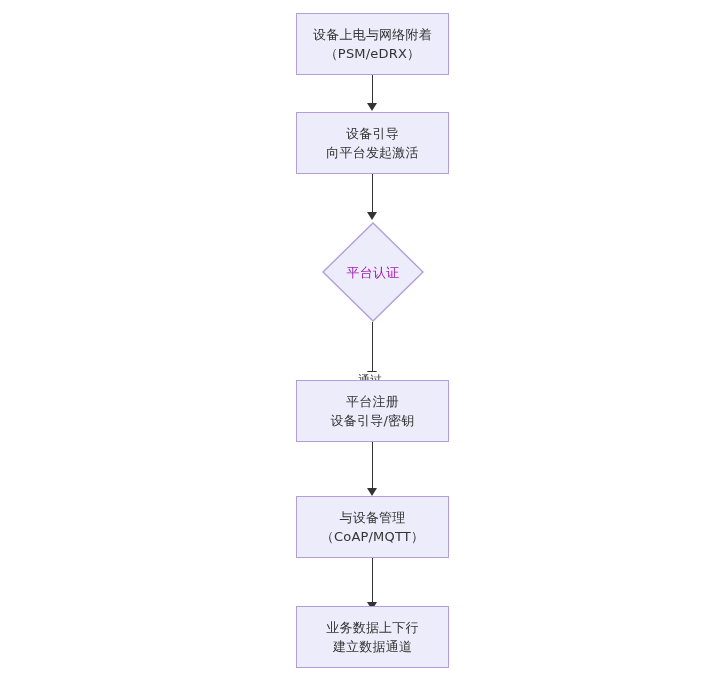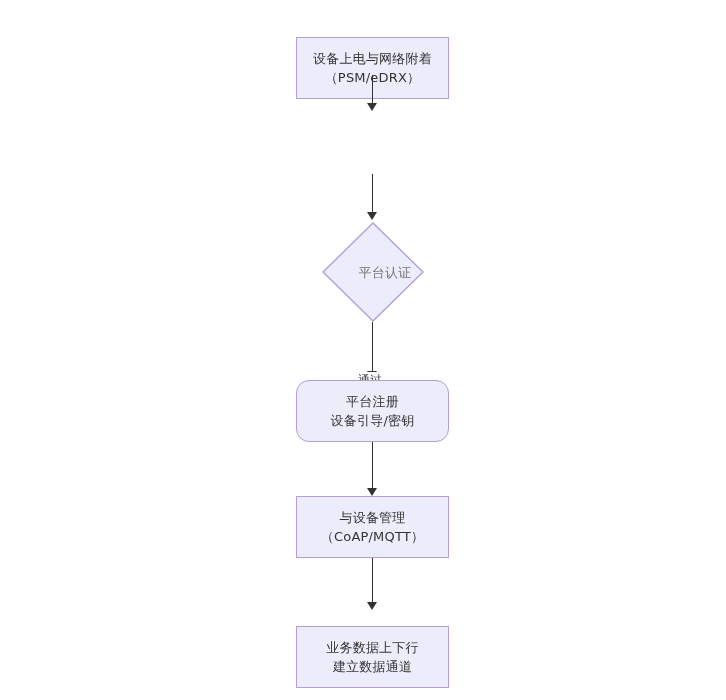--- a/index.html
+++ b/index.html
@@ -57,28 +57,28 @@
   }
   .decision-shape {
     position: absolute;
     left: 0;
     top: 0;
     width: 100%;
     height: 100%;
   }
   .decision-label {
     position: absolute;
-    left: 12px;
+    left: 0;
     top: 0;
     width: 100%;
     height: 100%;
     display: flex;
     align-items: center;
     justify-content: center;
-    color: #737373;
+    color: #a21caf;
     font-size: 13px;
     line-height: 19px;
     letter-spacing: 0.2px;
     text-align: center;
   }
 
   
   .edge {
     position: absolute;
     left: 372px;
@@ -102,57 +102,61 @@
     line-height: 16px;
     padding: 0 3px;
     white-space: nowrap;
   }
 </style>
 </head>
 <body>
 
 <div id="canvas">
 
-  <div class="node process" style="top:13px;margin-top:24px;">
+  <div class="node process" style="top:13px;">
     <span>设备上电与网络附着</span>
     <span class="line2">（PSM/eDRX）</span>
   </div>
 
   <div class="edge" style="top:75px; height:30px;"></div>
   <div class="arrowhead" style="top:103px;"></div>
 
+  <div class="node process" style="top:112px;">
+    <span>设备引导</span>
+    <span class="line2">向平台发起激活</span>
+  </div>
 
   <div class="edge" style="top:174px; height:40px;"></div>
   <div class="arrowhead" style="top:212px;"></div>
 
   <div class="decision-wrap">
     <svg class="decision-shape" viewBox="0 0 102 100" preserveAspectRatio="none">
       <polygon points="51,1 101,50 51,99 1,50" fill="#ececfb" stroke="#b39ddb" stroke-width="1.4"></polygon>
     </svg>
     <div class="decision-label">平台认证</div>
   </div>
 
   <div class="edge" style="top:322px; height:51px;"></div>
   <div class="arrowhead" style="top:371px;"></div>
   <div class="edge-label" style="left:355px; top:338px;margin-top:34px;">通过</div>
 
-  <div class="node process" style="top:380px;border-radius:13px;">
+  <div class="node process" style="top:380px;">
     <span>平台注册</span>
     <span class="line2">设备引导/密钥</span>
   </div>
 
   <div class="edge" style="top:442px; height:48px;"></div>
   <div class="arrowhead" style="top:488px;"></div>
 
   <div class="node process" style="top:496px;">
     <span>与设备管理</span>
     <span class="line2">（CoAP/MQTT）</span>
   </div>
 
   <div class="edge" style="top:558px; height:46px;"></div>
   <div class="arrowhead" style="top:602px;"></div>
 
-  <div class="node process" style="top:626px;align-items:center;">
+  <div class="node process" style="top:606px;align-items:center;">
     <span>业务数据上下行</span>
     <span class="line2">建立数据通道</span>
   </div>
 
 </div>
 
 </body></html>

